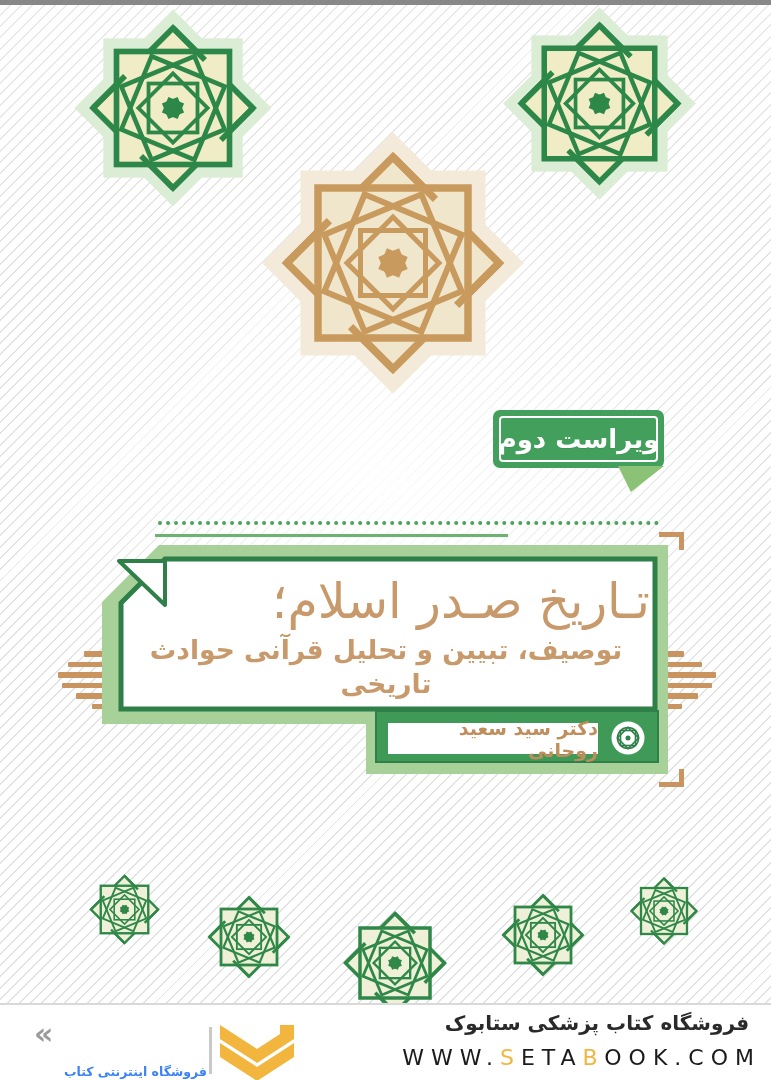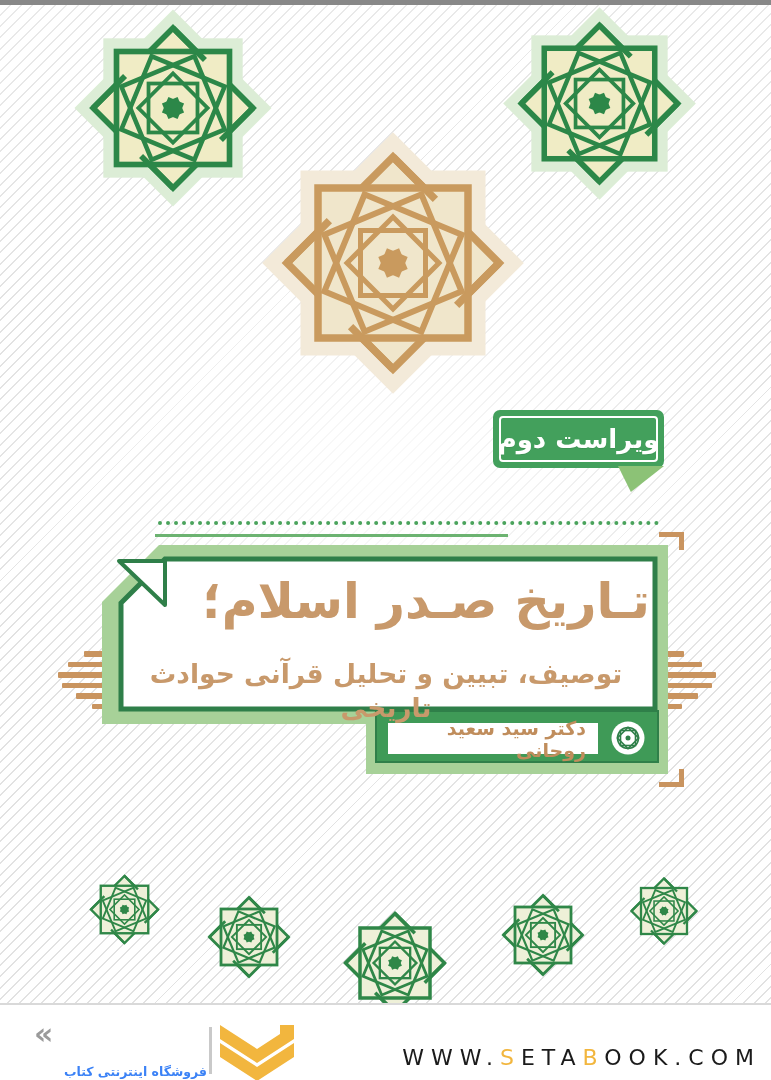--- a/index.html
+++ b/index.html
@@ -47,28 +47,28 @@
 
   
   .dashes{position:absolute;top:646px;display:flex;flex-direction:column;gap:5px;}
   .dashes.left{left:58px;width:60px;align-items:flex-end;}
   .dashes.right{left:658px;width:60px;align-items:flex-start;}
   .dash{height:5.5px;background:#c9945f;border-radius:1px;}
 
   
   .cover-title{
     position:absolute;right:121px;top:568px;direction:rtl;white-space:nowrap;
-    font-size:49px;font-weight:bold;color:#c8996b;line-height:1.2;
+    font-size:49px;font-weight:normal;color:#c8996b;line-height:1.2;
   }
   .cover-subtitle{
-    position:absolute;left:124px;top:652px;width:524px;direction:rtl;text-align:center;
+    position:absolute;left:124px;top:628px;width:524px;direction:rtl;text-align:center;
     font-size:26.5px;font-weight:bold;color:#c8996b;line-height:1.3;
   }
   .cover-author{
-    position:absolute;left:376px;top:718px;width:210px;height:31px;direction:rtl;
+    position:absolute;left:388px;top:718px;width:210px;height:31px;direction:rtl;
     display:flex;align-items:center;justify-content:center;
     font-size:19px;font-weight:bold;color:#c08d5c;
   }
 
   
   .footer{
     position:absolute;left:0;top:998px;width:771px;height:82px;background:#ffffff;
     border-top:2px solid #d9d9d9;
   }
   .brand-guillemet{position:absolute;left:34px;top:14px;font-size:30px;font-weight:bold;color:#9a9a9a;line-height:1;}
@@ -183,16 +183,17 @@
     </svg>
 
   <div class="footer">
     <span class="brand-guillemet">«</span>
     <div class="brand-tagline" dir="rtl">فروشگاه اینترنتی کتاب</div>
     <div class="brand-vbar"></div>
     <svg class="brand-emblem" width="78" height="58" viewBox="0 0 78 58">
       <polygon points="2,2 39,26 62,11 62,2 76,2 76,16 39,40 2,16" fill="#f2b63e"></polygon>
       <polygon points="2,20 39,44 76,20 76,34 39,58 2,34" fill="#f2b63e"></polygon>
     </svg>
+    <div class="store-line" dir="rtl">فروشگاه کتاب پزشکی ستابوک</div>
     <div class="website"><span>WWW.</span><span class="hl">S</span><span>ETA</span><span class="hl">B</span><span>OOK.COM</span></div>
   </div>
 
 </div>
 
 </body></html>

